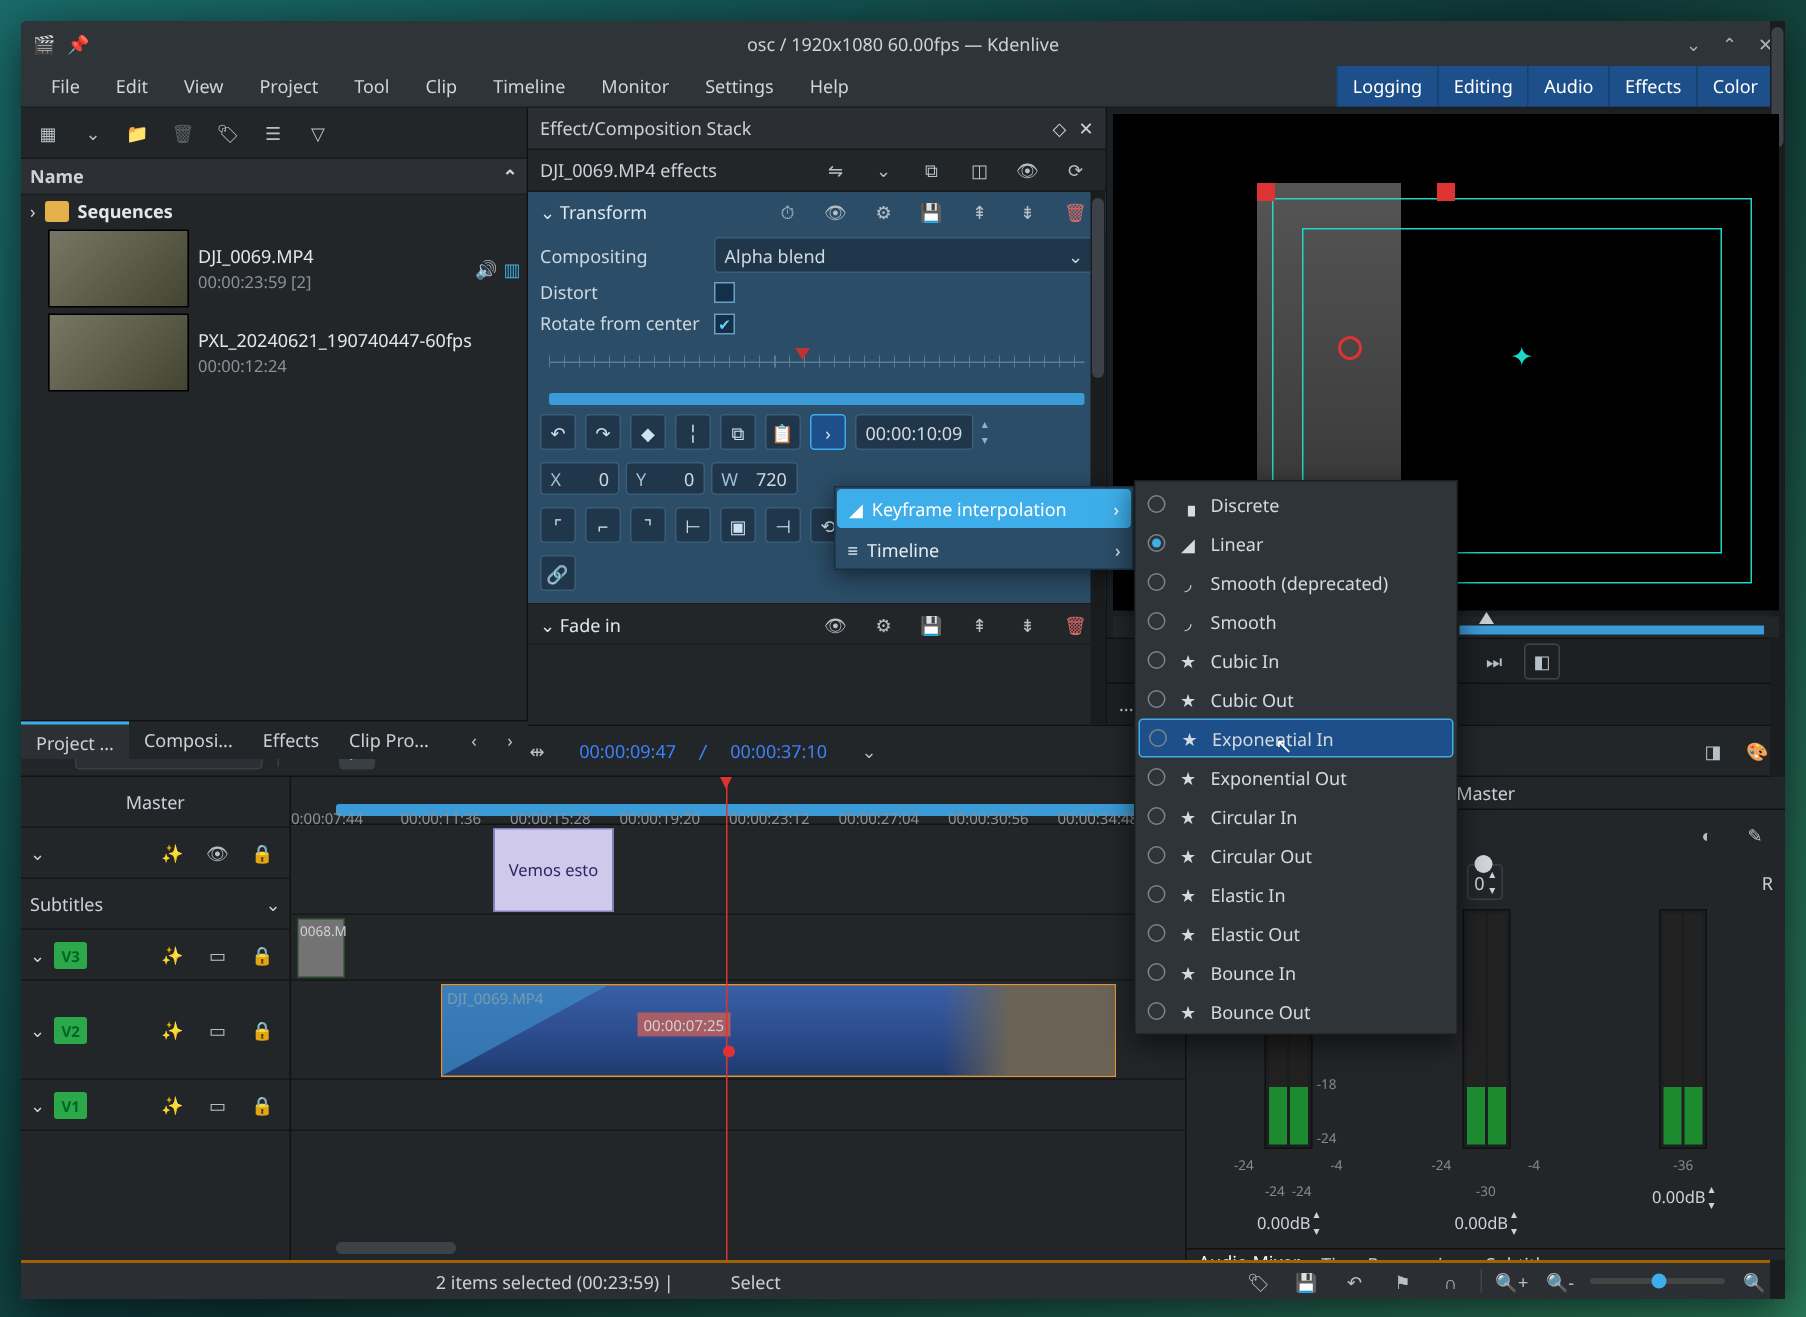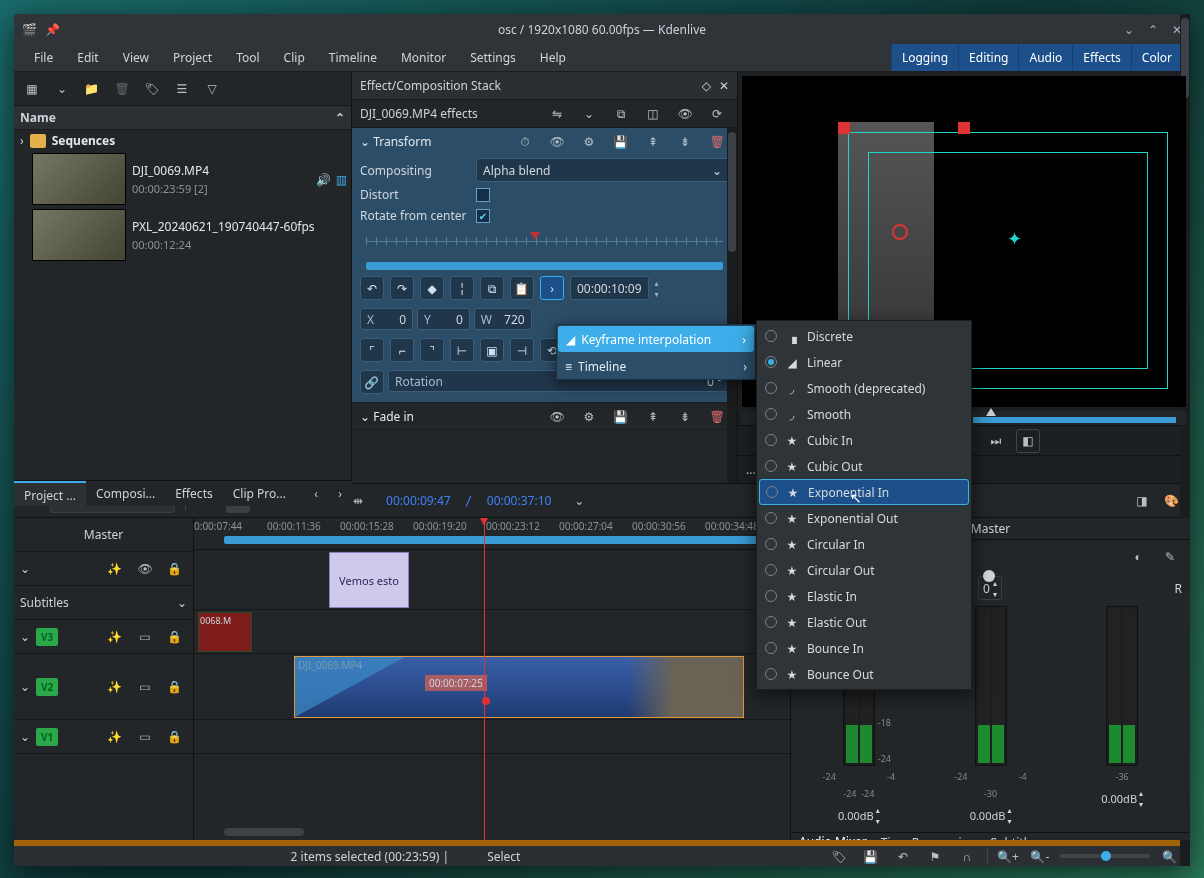--- a/index.html
+++ b/index.html
@@ -64,38 +64,38 @@
 .lower { flex:1; display:flex; flex-direction:column; }
 .tl-toolbar { height:34px; background:#232629; display:flex; align-items:center; padding:0 6px; gap:6px; border-bottom:1px solid #111;}
 .mode-sel { height:24px; background:#2c3035; border:1px solid #3a3f44; border-radius:3px; display:flex; align-items:center; padding:0 8px; gap:6px; cursor:pointer;}
 .tc-main { font-family:monospace; color:#3b82f6; padding:0 10px; }
 .tracks { flex:1; display:flex; background:#1d2023; position:relative; overflow:hidden;}
 .track-head { width:180px; background:#232629; border-right:1px solid #111; display:flex; flex-direction:column;}
 .th-row { height:34px; display:flex; align-items:center; padding:0 6px; gap:6px; border-bottom:1px solid #15171a;}
 .th-row .vtag { width:22px;height:18px;display:flex;align-items:center;justify-content:center;border-radius:2px;font-size:10px;font-weight:bold;}
 .timeline-area { flex:1; position:relative; background:#232629;}
 .ruler { height:32px; border-bottom:1px solid #111; position:relative; background:#232629;}
-.ruler .tick { position:absolute; top:1px; font-size:10px; color:#8a9299;}
+.ruler .tick { position:absolute; top:20px; font-size:10px; color:#8a9299;}
 .ruler .play-range{position:absolute;top:18px;height:8px;background:#3b9bd6;left:30px;right:100px;border-radius:2px;}
 .tl-playhead { position:absolute; top:0; bottom:0; width:1px; background:#d33; left:290px; z-index:5;}
 .tl-playhead::before{content:"";position:absolute;top:0;left:-4px;border-left:4px solid transparent;border-right:4px solid transparent;border-top:8px solid #d33;}
 .track-lane { height:34px; border-bottom:1px solid #15171a; position:relative;}
 .track-lane.tall { height:66px;}
 .subtitle-block { position:absolute; left:135px; top:2px; width:80px; height:56px; background:#cfc9ec; border:1px solid #8880c2; color:#2a2560; display:flex;align-items:center;justify-content:center;font-size:11px;}
 .clip { position:absolute; top:2px; height:62px; border:1px solid #d0812a; background:linear-gradient(180deg,#3a5fa8 0%,#2a4a8a 60%,#1f3a6e 100%); }
 .clip .clabel{position:absolute;top:1px;left:3px;font-size:10px;color:#ffbf73;}
 .clip .fade { position:absolute; top:0; left:0; width:0;height:0; border-right:110px solid transparent; border-top:60px solid rgba(60,140,200,0.7);}
 .audio-mixer { position:absolute; right:0; top:0; bottom:0; width:400px; background:#232629; border-left:1px solid #111; display:flex; flex-direction:column;}
 .mixer-body{flex:1;display:flex;padding:6px;gap:8px;}
 .ch { flex:1; display:flex; flex-direction:column; align-items:center; gap:4px;}
 .db-in { font-size:11px; font-family:monospace;}
 .mixer-tabs { height:28px; display:flex; align-items:center; padding:0 8px; gap:14px; border-top:1px solid #111; }
 .mixer-tabs .mt { cursor:pointer; }
 .mixer-tabs .mt.active { border-bottom:2px solid #3daee9; color:#fff;}
-.statusbar { height:26px; background:#2b2f33; display:flex; align-items:center; padding:0 8px; gap:8px; border-top:6px solid #a16207;}
+.statusbar { height:26px; background:#2b2f33; display:flex; align-items:center; padding:0 8px; gap:8px; border-top:2px solid #a16207;}
 .statusbar .right{margin-left:auto;display:flex;align-items:center;gap:8px;}
 .zoom-slider{width:90px;height:4px;background:#444;position:relative;border-radius:2px;}
 .zoom-slider .h{position:absolute;width:10px;height:10px;border-radius:50%;background:#3daee9;top:-3px;left:45%;}
 
 .submenu { position:absolute; left:556px; top:324px; width:200px; background:#2b4d67; border:1px solid #1a2f40; box-shadow:0 4px 14px rgba(0,0,0,.5); z-index:20;}
 .submenu .sm-row { height:26px; display:flex; align-items:center; padding:0 8px; gap:6px; color:#e3edf4; cursor:pointer;}
 .submenu .sm-row.sel { background:#3daee9; color:#fff; border-radius:3px; margin:1px;}
 .submenu .sm-row .arw{margin-left:auto;}
 .interp-menu { position:absolute; left:756px; top:320px; width:216px; background:#2f3438; border:1px solid #1b1e21; box-shadow:0 6px 18px rgba(0,0,0,.6); z-index:21; padding:2px;}
 .interp-menu .im-row { height:26px; display:flex; align-items:center; padding:0 6px; gap:8px; cursor:pointer; color:#d4dade;}
@@ -283,24 +283,20 @@
               <span class="kf-btn">⌜</span>
               <span class="kf-btn">⌐</span>
               <span class="kf-btn">⌝</span>
               <span class="kf-btn">⊢</span>
               <span class="kf-btn">▣</span>
               <span class="kf-btn">⊣</span>
               <span class="kf-btn">⟲</span>
             </div>
             <div class="numrow">
               <span class="kf-btn">🔗</span>
-              <div class="numfld" style="flex:1;justify-content:space-between">
-                  <span class="lbl">Rotation</span>
-                  <span class="val">0 °</span>
-                </div>
             </div>
           </div>
         </div>
         <div class="eff-panel" style="background:#232629">
           <div class="hdr" style="background:#232629">
             <span>⌄</span>&nbsp;
             <span>Fade in</span>
             <div class="ric">
               <span class="icon-btn">👁</span>
               <span class="icon-btn">⚙</span>
@@ -429,21 +425,21 @@
                 <span class="tick" style="left: 511px;">00:00:34:48</span>
               </div>
           </div>
           <div class="tl-playhead"></div>
           <div class="track-lane tall" style="height:60px">
             <div class="subtitle-block">
                 <span>Vemos esto</span>
               </div>
           </div>
           <div class="track-lane" style="height:44px">
-            <div style="position:absolute;left:4px;top:2px;width:54px;height:40px;background:#7f1d1d;border:1px solid #2a4a2a;font-size:9px;padding:1px"><span>0068.M</span></div>
+            <div style="position:absolute;left:4px;top:2px;width:32px;height:40px;background:#737373;border:1px solid #2a4a2a;font-size:9px;padding:1px"><span>0068.M</span></div>
           </div>
           <div class="track-lane tall">
             <div class="clip" style="left:100px;width:450px;border-color:#e0973a">
               <span class="clabel">DJI_0069.MP4</span>
               <div class="fade"></div>
               <div style="position:absolute;left:130px;top:18px;background:rgba(220,100,80,.7);padding:1px 4px;font-size:10px"><span>00:00:07:25</span></div>
               <div style="position:absolute;left:187px;top:40px;width:8px;height:8px;border-radius:50%;background:#d33"></div>
               <div style="position:absolute;right:2px;bottom:2px;background:rgba(200,200,200,.6);color:#222;padding:0 3px;font-size:10px"><span>Push Dow</span></div>
               <div style="position:absolute;right:0;top:0;width:115px;height:100%;background:linear-gradient(90deg,rgba(0,0,0,0),#6b6456 40%);"></div>
             </div>

